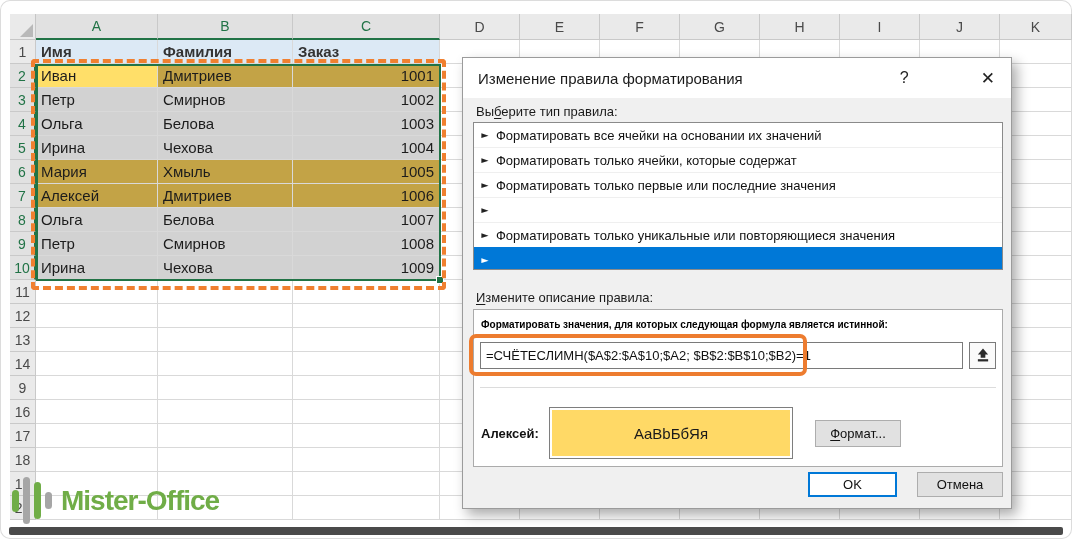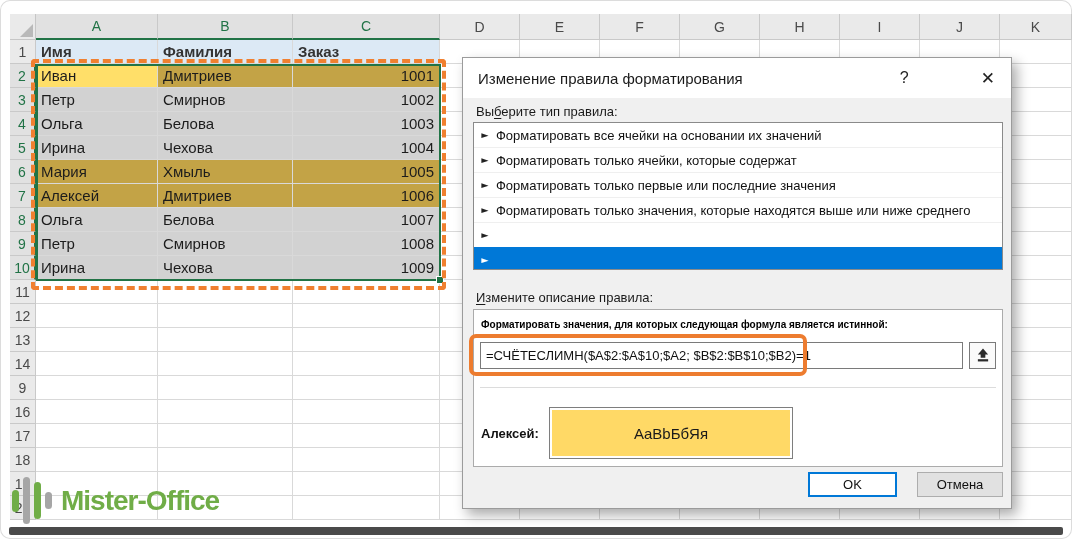--- a/index.html
+++ b/index.html
@@ -378,24 +378,24 @@
       <div class="litem">
           <span class="bullet">►</span>
           <span>Форматировать только ячейки, которые содержат</span>
         </div>
       <div class="litem">
           <span class="bullet">►</span>
           <span>Форматировать только первые или последние значения</span>
         </div>
       <div class="litem">
           <span class="bullet">►</span>
-          <span>Форматировать только значения, которые находятся выше или ниже среднего</span>
         </div>
       <div class="litem">
           <span class="bullet">►</span>
+          <span>Форматировать только уникальные или повторяющиеся значения</span>
         </div>
       <div class="litem selected">
           <span class="bullet">►</span>
         </div>
     </div>
 
     <div class="lbl lbl-desc"><span></span><span class="ak">И</span><span>змените описание правила:</span></div>
 
     <div class="groupbox">
       <div class="gb-label"><span>Фор</span><span class="ak">м</span><span>атировать значения, для которых следующая формула является истинной:</span></div>
@@ -413,20 +413,21 @@
       </div>
       <div class="orange-box"></div>
 
       <div class="gb-sep"></div>
 
       <div class="sample-row">
         <span class="sample-label">Алексей:</span>
         <div class="sample-swatch">
           <div class="sample-fill">AaBbБбЯя</div>
         </div>
+        <button class="format-btn"><span></span><span class="ak">Ф</span><span>ормат...</span></button>
       </div>
     </div>
 
     <div class="footer">
       <button class="btn-ok">OK</button>
       <button class="btn-cancel">Отмена</button>
     </div>
   </div>
 
 </div>

